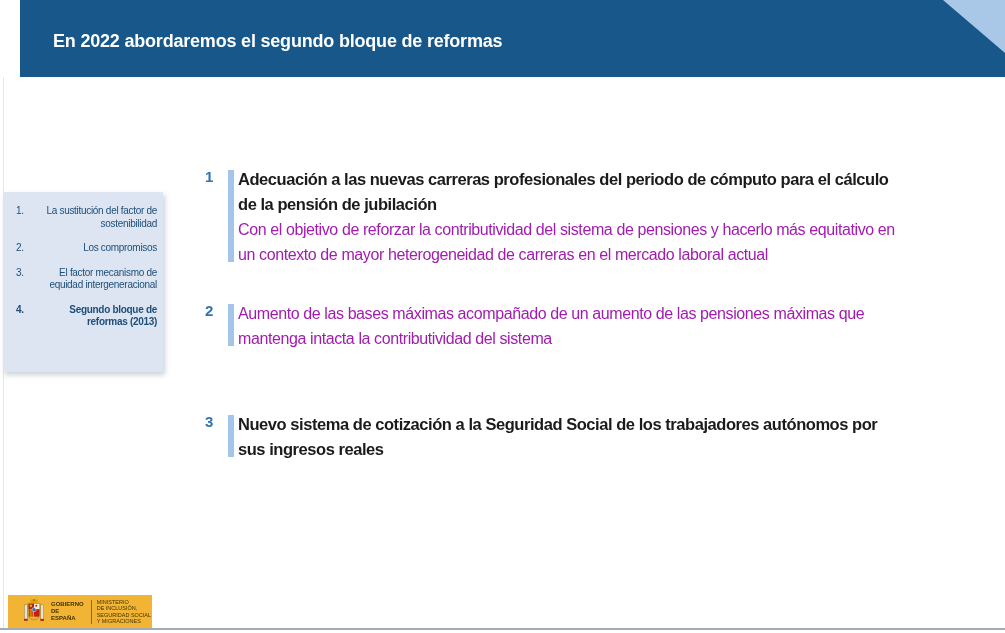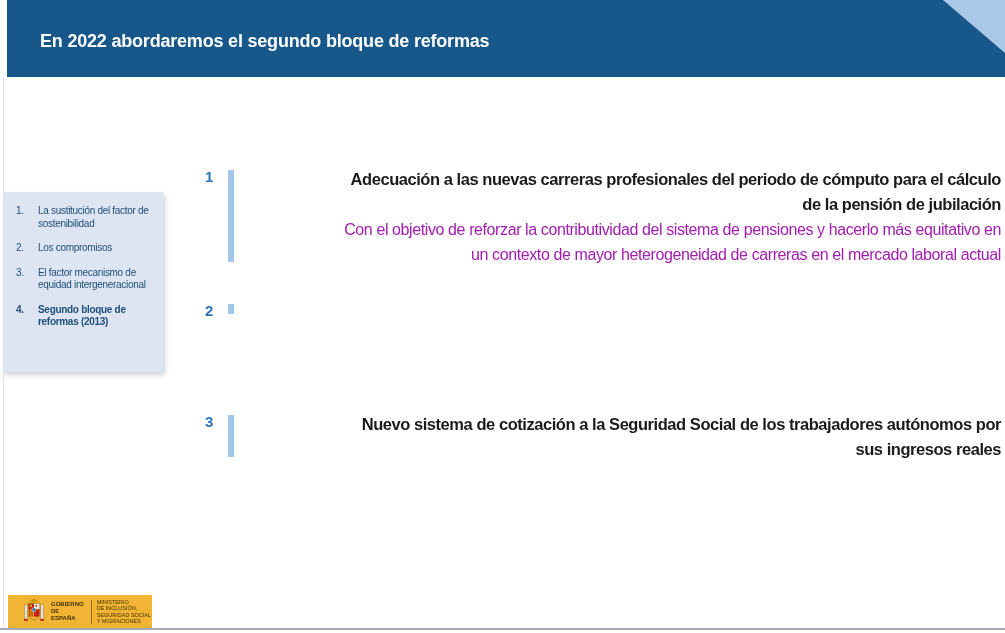--- a/index.html
+++ b/index.html
@@ -2,53 +2,53 @@
 <html style="--header-blue: #17578A; --accent-light-blue: #A9C7E6; --sidebar-bg: #DCE5F1; --sidebar-text: #1F4E79; --number-blue: #2E74B5; --bar-blue: #A3C6E8; --gov-yellow: #F1B434;"><head>
 <meta charset="utf-8">
 <style>
   html,body { margin:0; padding:0; background:#fff; }
   .slide {
     position:relative; width:1005px; height:633px; background:#ffffff;
     font-family:"Liberation Sans", sans-serif; overflow:hidden;
   }
 
   
-  .header { position:absolute; left:7px; top:0; right:0; height:77px;
+  .header { position:absolute; left:20px; top:0; right:0; height:77px;
             background:var(--header-blue,#17578A); }
   .header-triangle { position:absolute; right:0; top:0; width:62px; height:53px;
             background:var(--accent-light-blue,#A9C7E6);
             clip-path:polygon(0 0,100% 0,100% 100%); }
   .header-title { position:absolute; left:33px; top:31px; color:#ffffff;
             font-weight:bold; font-size:18px; letter-spacing:-0.2px; }
 
   .left-hairline { position:absolute; left:3px; top:77px; height:551px; width:1px;
             background:#e4e6e9; }
 
   
   .sidebar { position:absolute; left:3px; top:192px; width:160px; height:180px;
             background:var(--sidebar-bg,#DCE5F1);
             box-shadow:2px 3px 5px rgba(110,120,140,0.35);
             padding:13px 6px 0 13px; box-sizing:border-box;
             color:var(--sidebar-text,#1F4E79);
             font-size:10px; letter-spacing:-0.3px; line-height:12.5px; }
   .agenda-item { display:flex; margin-bottom:12px; }
   .agenda-item.bold { font-weight:bold; }
   .agenda-num { width:22px; flex:none; }
-  .agenda-label { flex:1; }
+  .agenda-label { flex:1;text-align:right; }
 
   
   .reform { position:absolute; left:205px; right:4px; display:flex; align-items:stretch; }
   #reform-1 { top:167px; }
   #reform-2 { top:301px; }
   #reform-3 { top:412px; }
   .reform-num { width:23px; flex:none; font-weight:bold; font-size:15px;
             color:var(--number-blue,#2E74B5); padding-top:1px; }
   .reform-bar { width:6px; flex:none; background:var(--bar-blue,#A3C6E8);
             margin:3px 0 5px; }
-  .reform-body { margin-left:20px; flex:1;text-align:right; }
+  .reform-body { margin-left:4px; flex:1; }
   .reform-title { font-weight:bold; font-size:16.5px; letter-spacing:-0.45px;
             line-height:25px; color:#1b1b1b; white-space:pre-line; }
   .reform-desc { font-size:16px; letter-spacing:-0.4px; line-height:25px;
             color:#a21caf; white-space:pre-line; }
 
   
   .gov-logo { position:absolute; left:8px; top:595px; width:144px; height:33px;
             background:var(--gov-yellow,#F1B434); display:flex; align-items:center; }
   .coat { margin-left:16px; flex:none; }
   .gov-text { margin-left:7px; font-size:6px; line-height:7px; font-weight:bold;
@@ -99,20 +99,22 @@
 de la pensión de jubilación</div>
       <div class="reform-desc">Con el objetivo de reforzar la contributividad del sistema de pensiones y hacerlo más equitativo en
 un contexto de mayor heterogeneidad de carreras en el mercado laboral actual</div>
     </div>
   </div>
 
   <div class="reform" id="reform-2">
     <div class="reform-num">2</div>
     <div class="reform-bar"></div>
     <div class="reform-body">
+      <div class="reform-desc">Aumento de las bases máximas acompañado de un aumento de las pensiones máximas que
+mantenga intacta la contributividad del sistema</div>
     </div>
   </div>
 
   <div class="reform" id="reform-3">
     <div class="reform-num">3</div>
     <div class="reform-bar"></div>
     <div class="reform-body">
       <div class="reform-title">Nuevo sistema de cotización a la Seguridad Social de los trabajadores autónomos por
 sus ingresos reales</div>
     </div>

